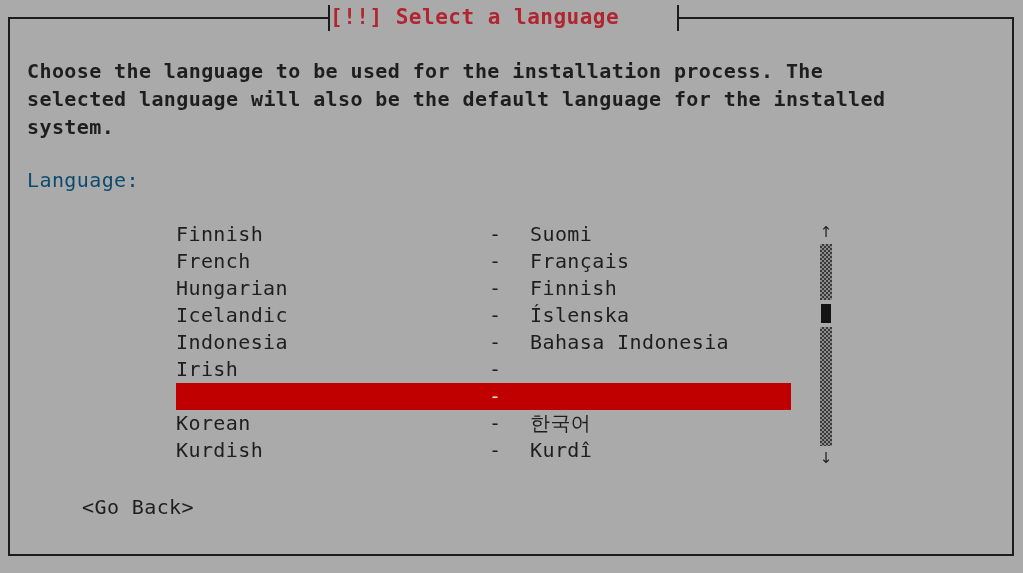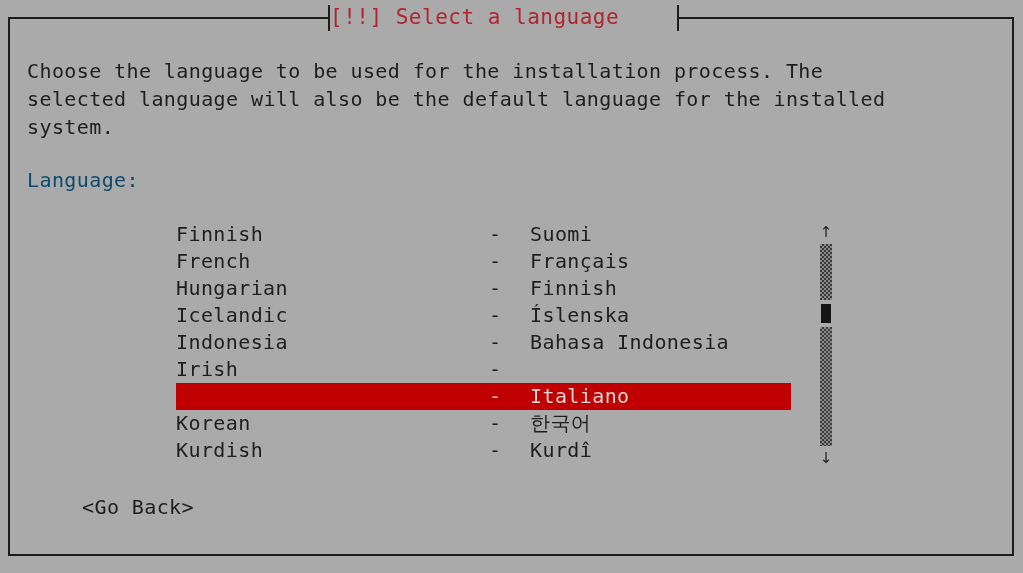--- a/index.html
+++ b/index.html
@@ -61,33 +61,35 @@
     position: absolute;
     left: 330px;
     top: 3px;
     width: 277px;
     text-align: center;
     color: #b02530;
     font-size: 21px;
     line-height: 28px;
     letter-spacing: 0.5px;
     white-space: pre;
+    font-weight: bold;
   }
 
   
   .description {
     position: absolute;
     left: 27px;
     top: 57px;
     width: 960px;
     color: #1e1e1e;
     font-size: 20px;
     line-height: 28px;
     white-space: pre-wrap;
     letter-spacing: 0.4px;
+    font-weight: bold;
   }
 
   .field-label {
     position: absolute;
     left: 27px;
     top: 166px;
     color: #0c4a6e;
     font-size: 20px;
     line-height: 28px;
     letter-spacing: 0.4px;
@@ -212,21 +214,21 @@
 
   <div class="field-label">Language:</div>
 
   <div id="language-list">
       <div class="lang-row"><span class="lang-name">Finnish</span><span class="lang-dash">-</span><span class="lang-native">Suomi</span></div>
       <div class="lang-row"><span class="lang-name">French</span><span class="lang-dash">-</span><span class="lang-native">Français</span></div>
       <div class="lang-row"><span class="lang-name">Hungarian</span><span class="lang-dash">-</span><span class="lang-native">Finnish</span></div>
       <div class="lang-row"><span class="lang-name">Icelandic</span><span class="lang-dash">-</span><span class="lang-native">Íslenska</span></div>
       <div class="lang-row"><span class="lang-name">Indonesia</span><span class="lang-dash">-</span><span class="lang-native">Bahasa Indonesia</span></div>
       <div class="lang-row"><span class="lang-name">Irish</span><span class="lang-dash">-</span></div>
-      <div class="lang-row selected"><div class="hl-bg"></div><span class="lang-dash">-</span><span class="lang-native">Italiano</span></div>
+      <div class="lang-row selected"><div class="hl-bg"></div><span class="lang-dash">-</span></div>
       <div class="lang-row"><span class="lang-name">Korean</span><span class="lang-dash">-</span><span class="lang-native">한국어</span></div>
       <div class="lang-row"><span class="lang-name">Kurdish</span><span class="lang-dash">-</span><span class="lang-native">Kurdî</span></div>
     </div>
 
   <div id="scrollbar">
     <div class="sb-arrow sb-arrow-up">↑</div>
     <div class="sb-track sb-track-upper"></div>
     <div class="sb-thumb"></div>
     <div class="sb-track sb-track-lower"></div>
     <div class="sb-arrow sb-arrow-down">↓</div>

